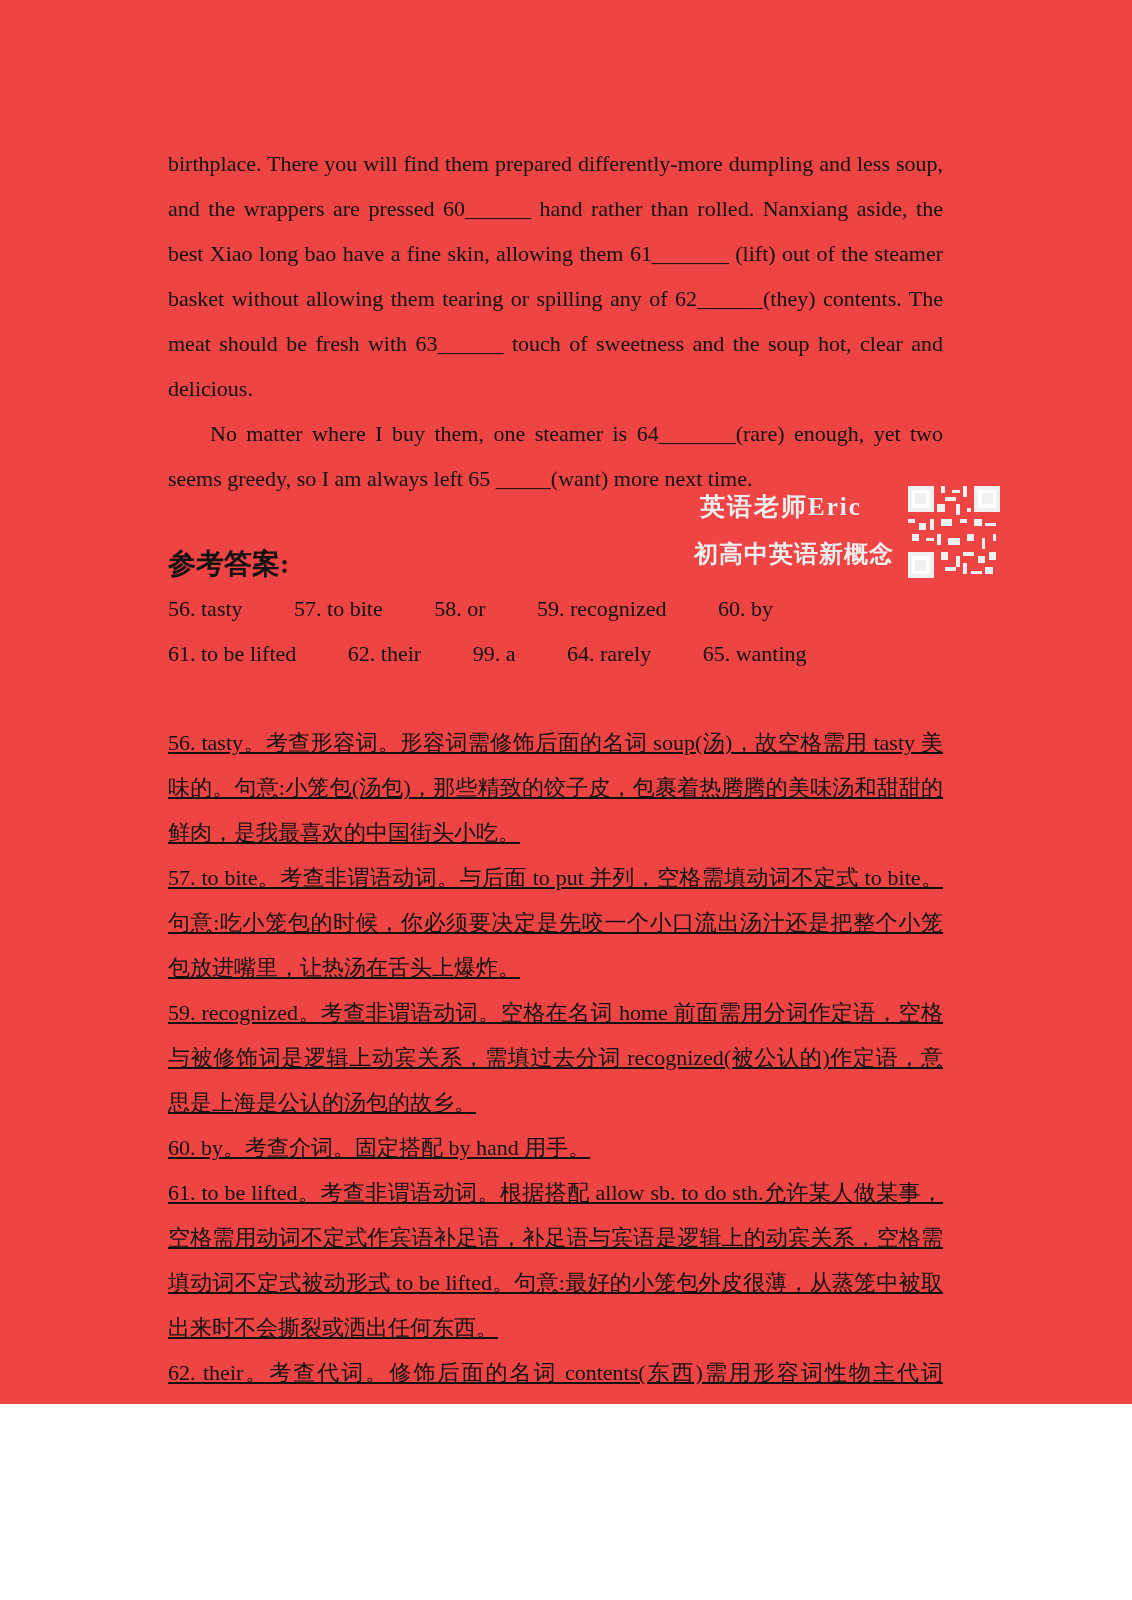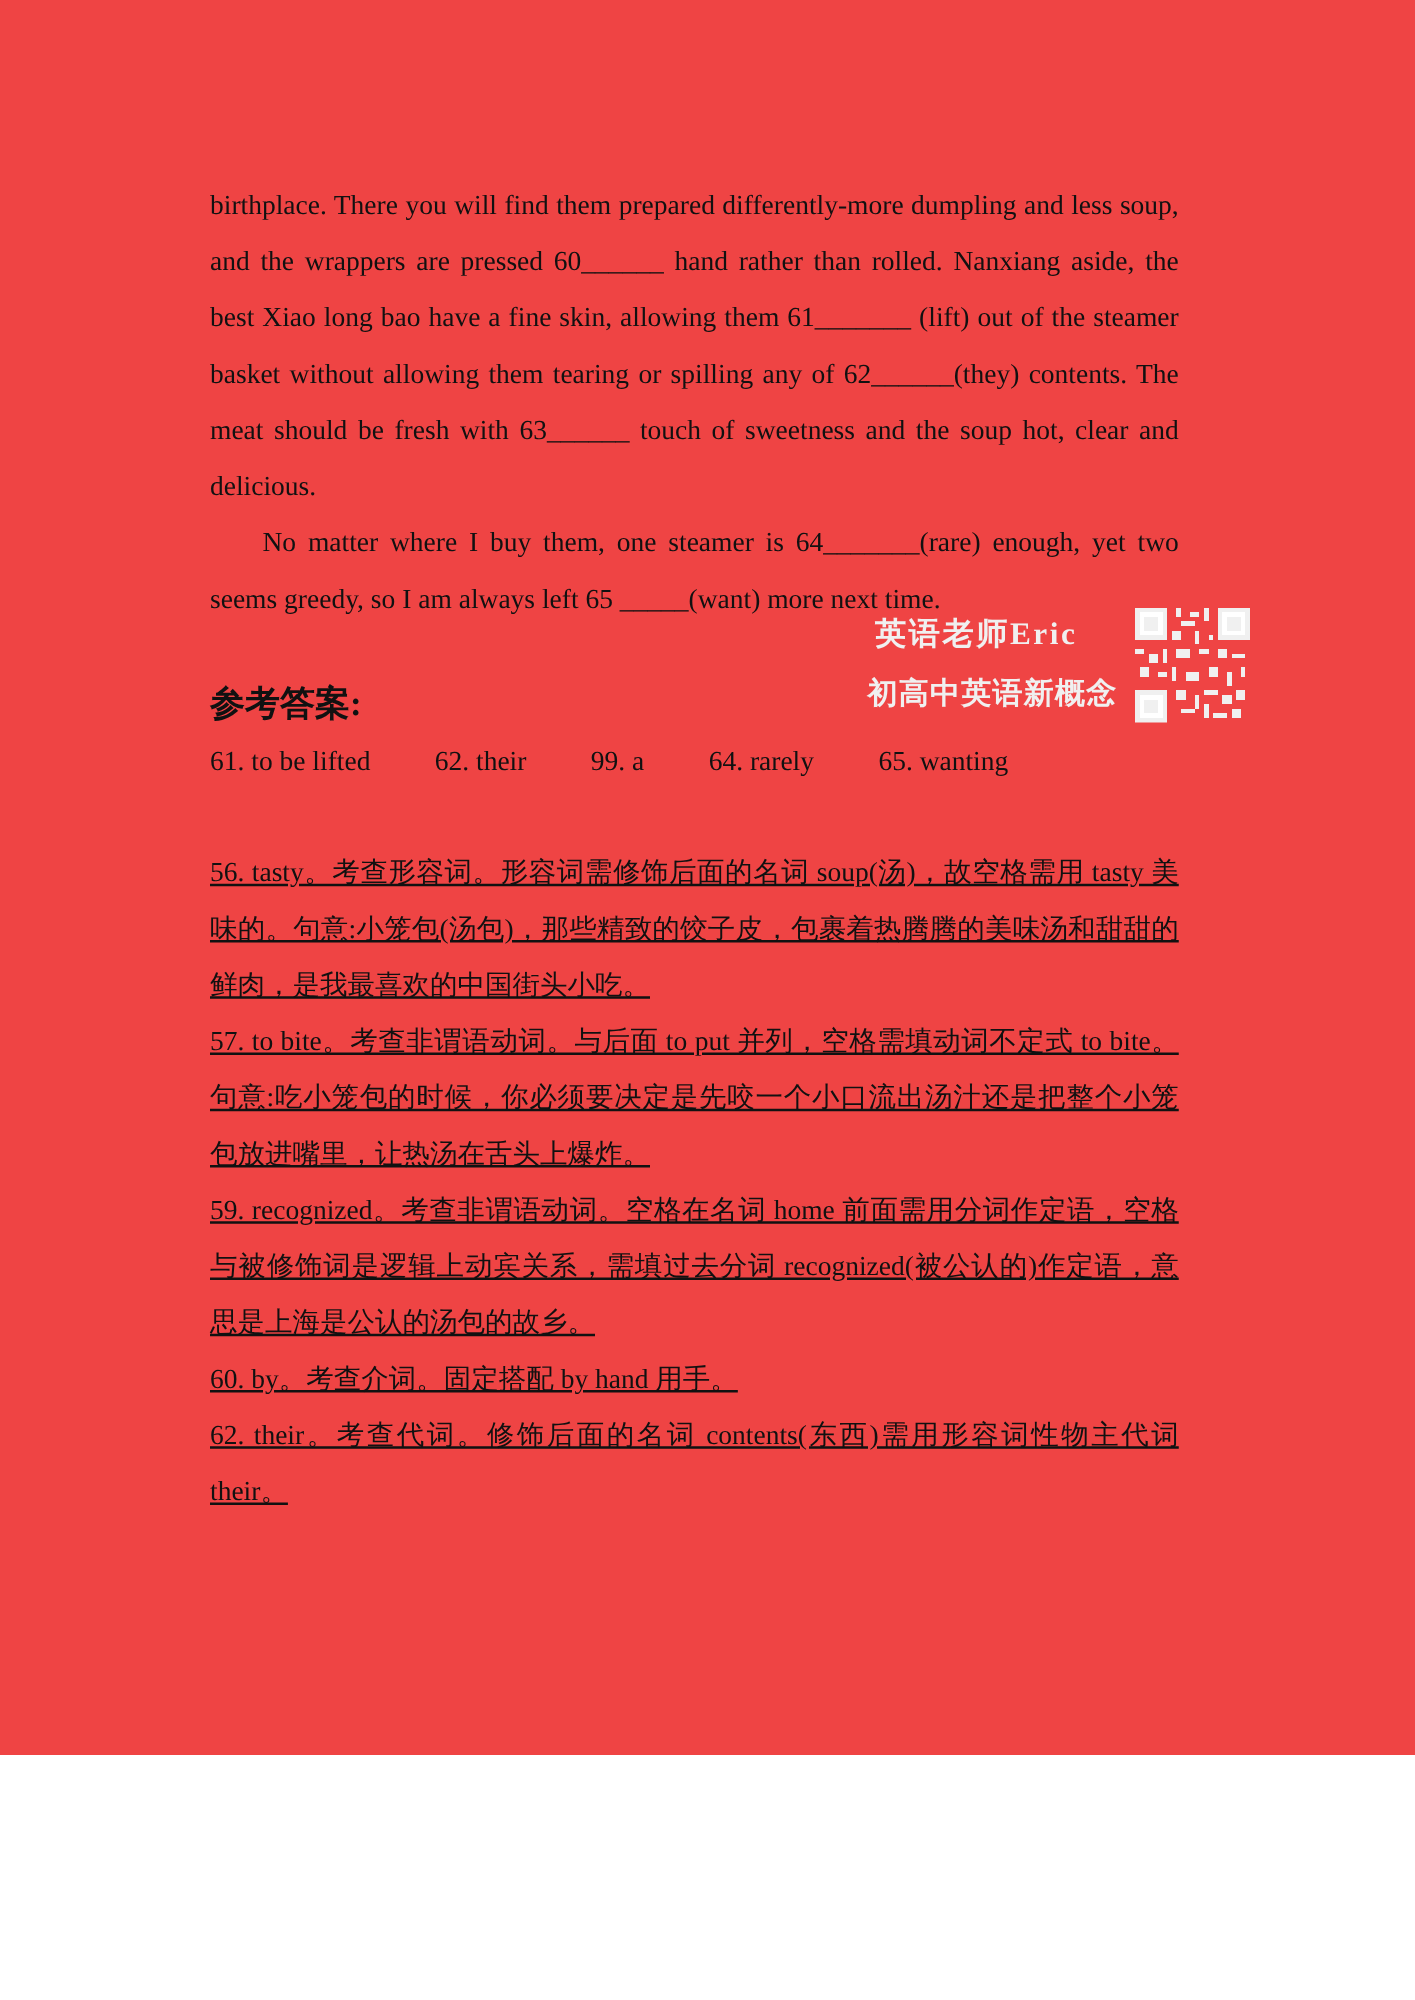--- a/index.html
+++ b/index.html
@@ -153,30 +153,38 @@
     </g>
   </svg>
 
   <div class="content">
     <p class="para">birthplace. There you will find them prepared differently-more dumpling and less soup, and the wrappers are pressed 60______ hand rather than rolled. Nanxiang aside, the best Xiao long bao have a fine skin, allowing them 61_______ (lift) out of the steamer basket without allowing them tearing or spilling any of 62______(they) contents. The meat should be fresh with 63______ touch of sweetness and the soup hot, clear and delicious.</p>
     <p class="para indent">No matter where I buy them, one steamer is 64_______(rare) enough, yet two seems greedy, so I am always left 65 _____(want) more next time.</p>
 
     <h3 class="answers-heading">参考答案:</h3>
 
     <div class="answers-row">
+      <span>56. tasty</span>
+      <span>57. to bite</span>
+      <span>58. or</span>
+      <span>59. recognized</span>
+      <span>60. by</span>
+    </div>
+    <div class="answers-row">
       <span>61. to be lifted</span>
       <span>62. their</span>
       <span>99. a</span>
       <span>64. rarely</span>
       <span>65. wanting</span>
     </div>
 
     <div class="explanations">
       <p>56. tasty。考查形容词。形容词需修饰后面的名词 soup(汤)，故空格需用 tasty 美味的。句意:小笼包(汤包)，那些精致的饺子皮，包裹着热腾腾的美味汤和甜甜的鲜肉，是我最喜欢的中国街头小吃。</p>
       <p>57. to bite。考查非谓语动词。与后面 to put 并列，空格需填动词不定式 to bite。句意:吃小笼包的时候，你必须要决定是先咬一个小口流出汤汁还是把整个小笼包放进嘴里，让热汤在舌头上爆炸。</p>
       <p>59. recognized。考查非谓语动词。空格在名词 home 前面需用分词作定语，空格与被修饰词是逻辑上动宾关系，需填过去分词 recognized(被公认的)作定语，意思是上海是公认的汤包的故乡。</p>
       <p>60. by。考查介词。固定搭配 by hand 用手。</p>
+      <p>61. to be lifted。考查非谓语动词。根据搭配 allow sb. to do sth.允许某人做某事，空格需用动词不定式作宾语补足语，补足语与宾语是逻辑上的动宾关系，空格需填动词不定式被动形式 to be lifted。句意:最好的小笼包外皮很薄，从蒸笼中被取出来时不会撕裂或洒出任何东西。</p>
       <p>62. their。考查代词。修饰后面的名词 contents(东西)需用形容词性物主代词 their。</p>
     </div>
   </div>
 
   <div class="footer">4</div>
 </div>
 
 </body></html>

